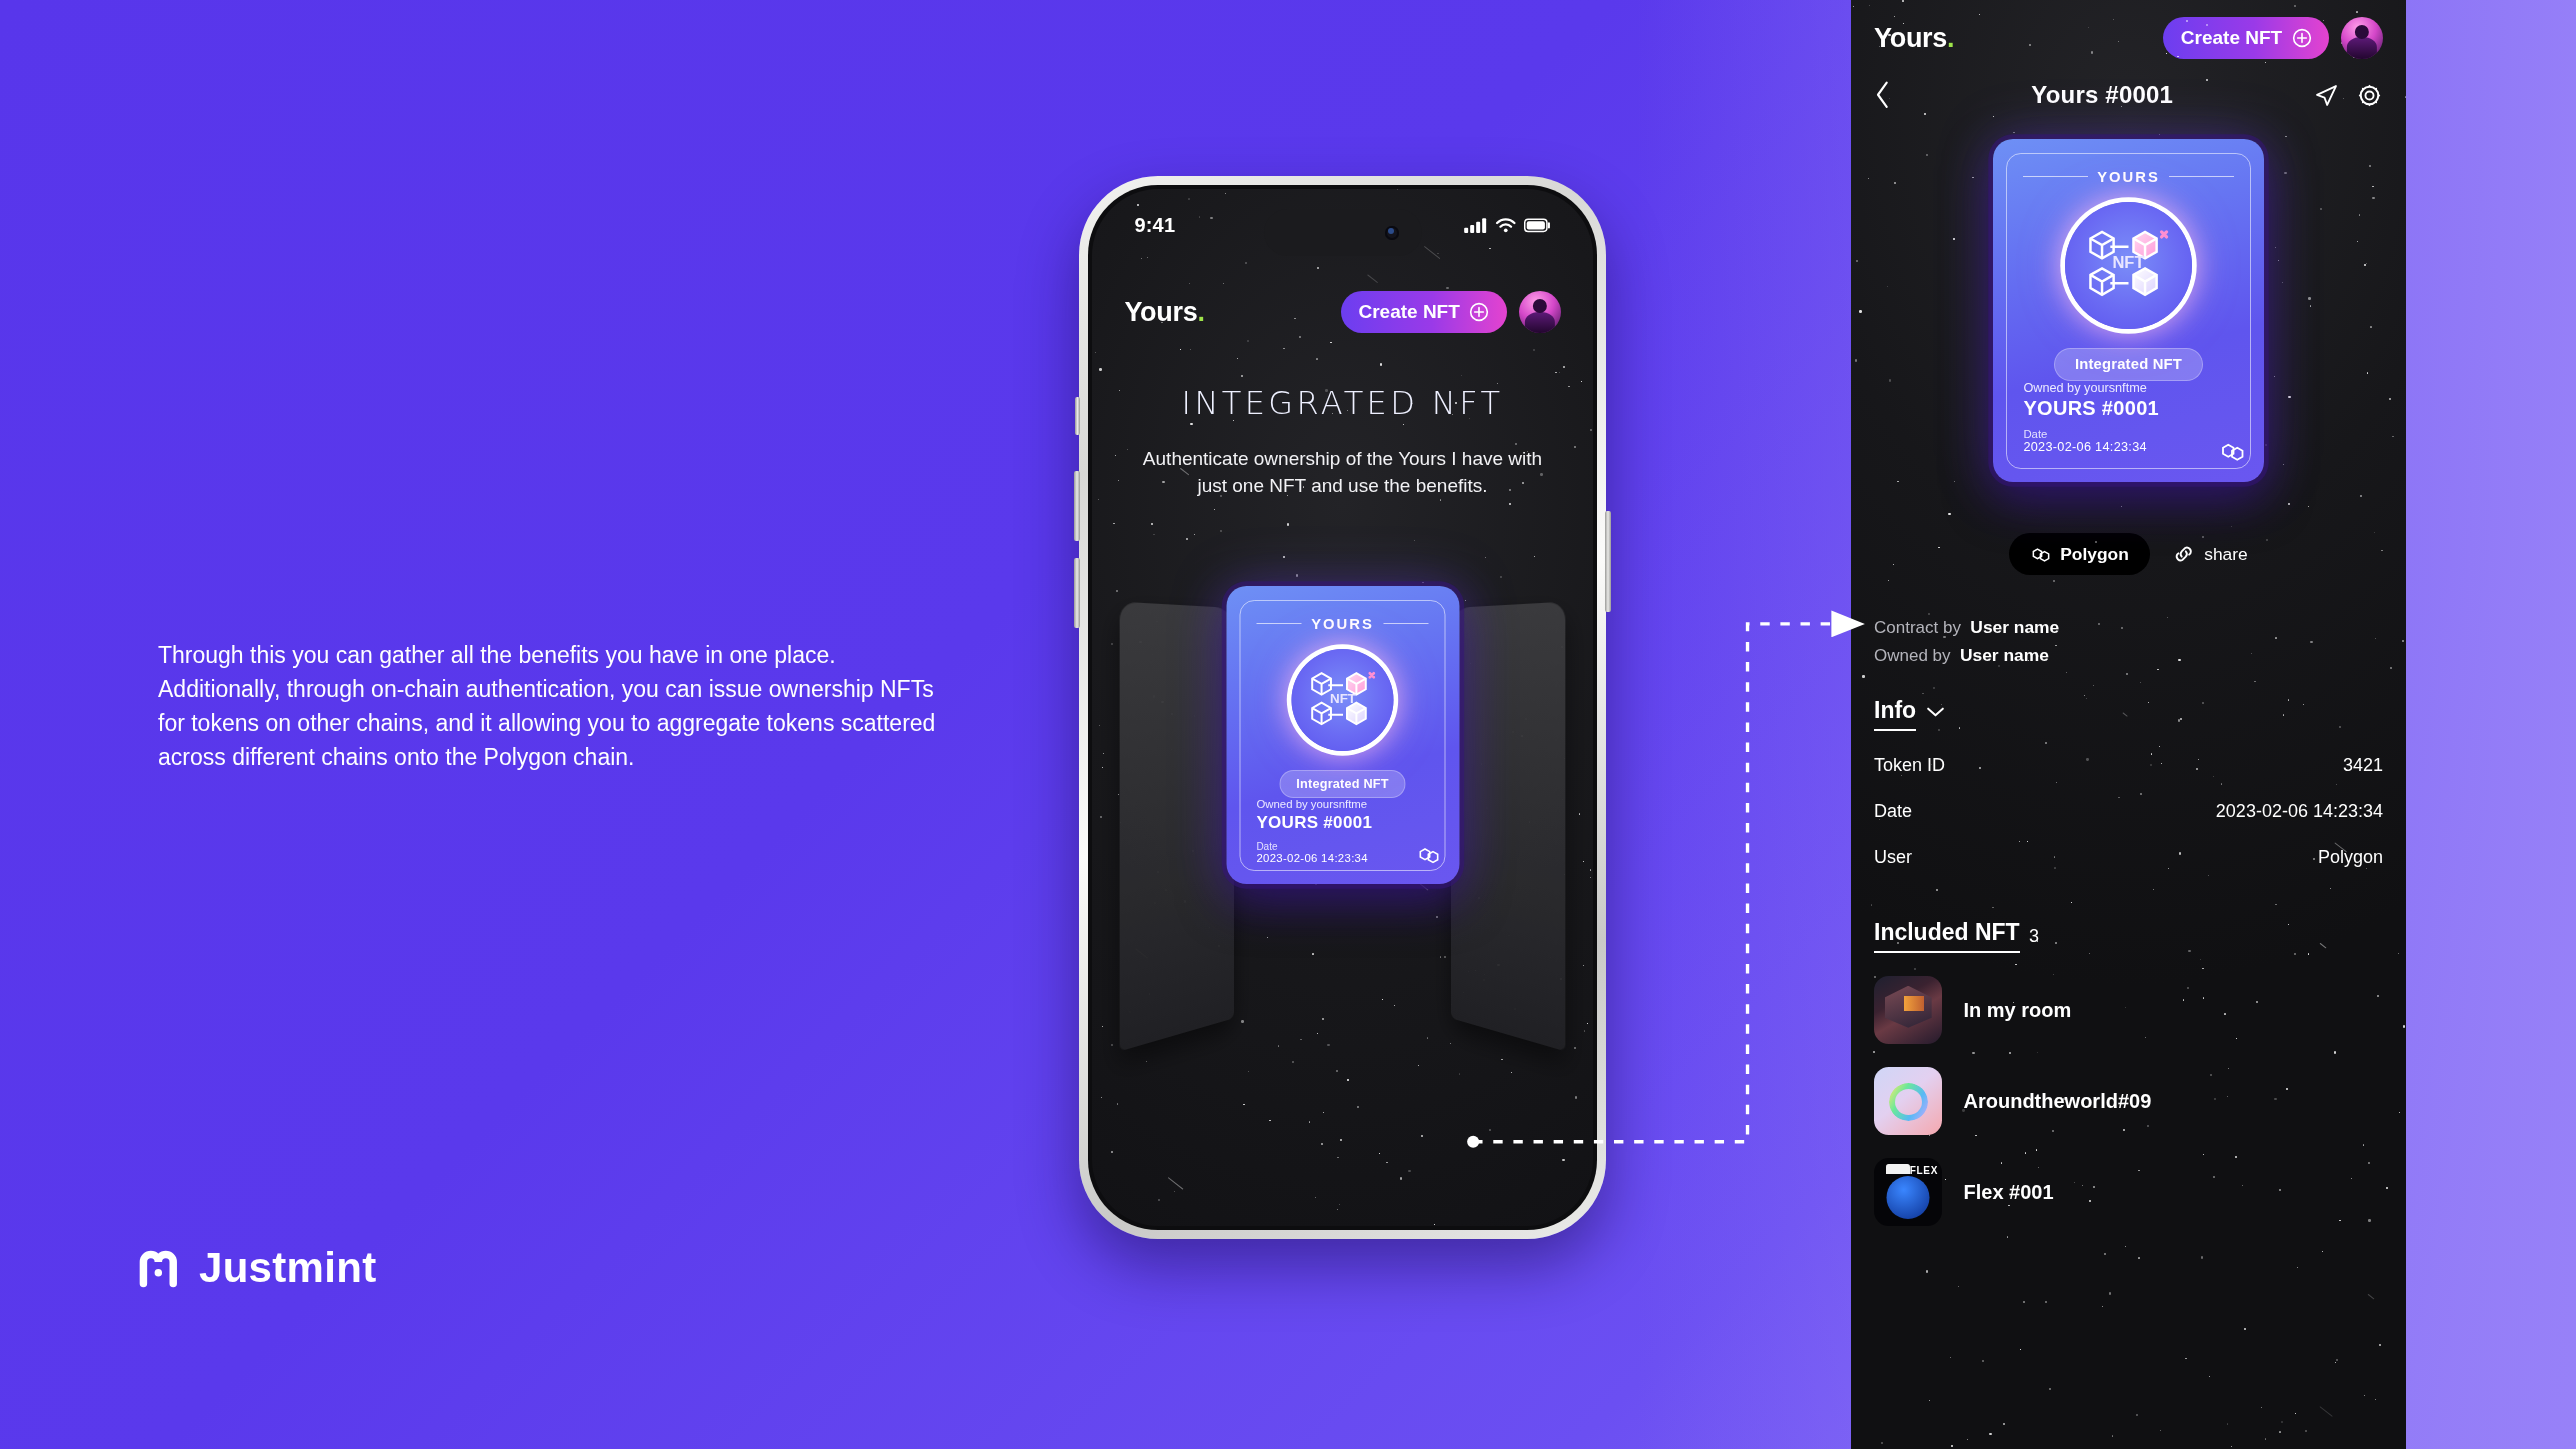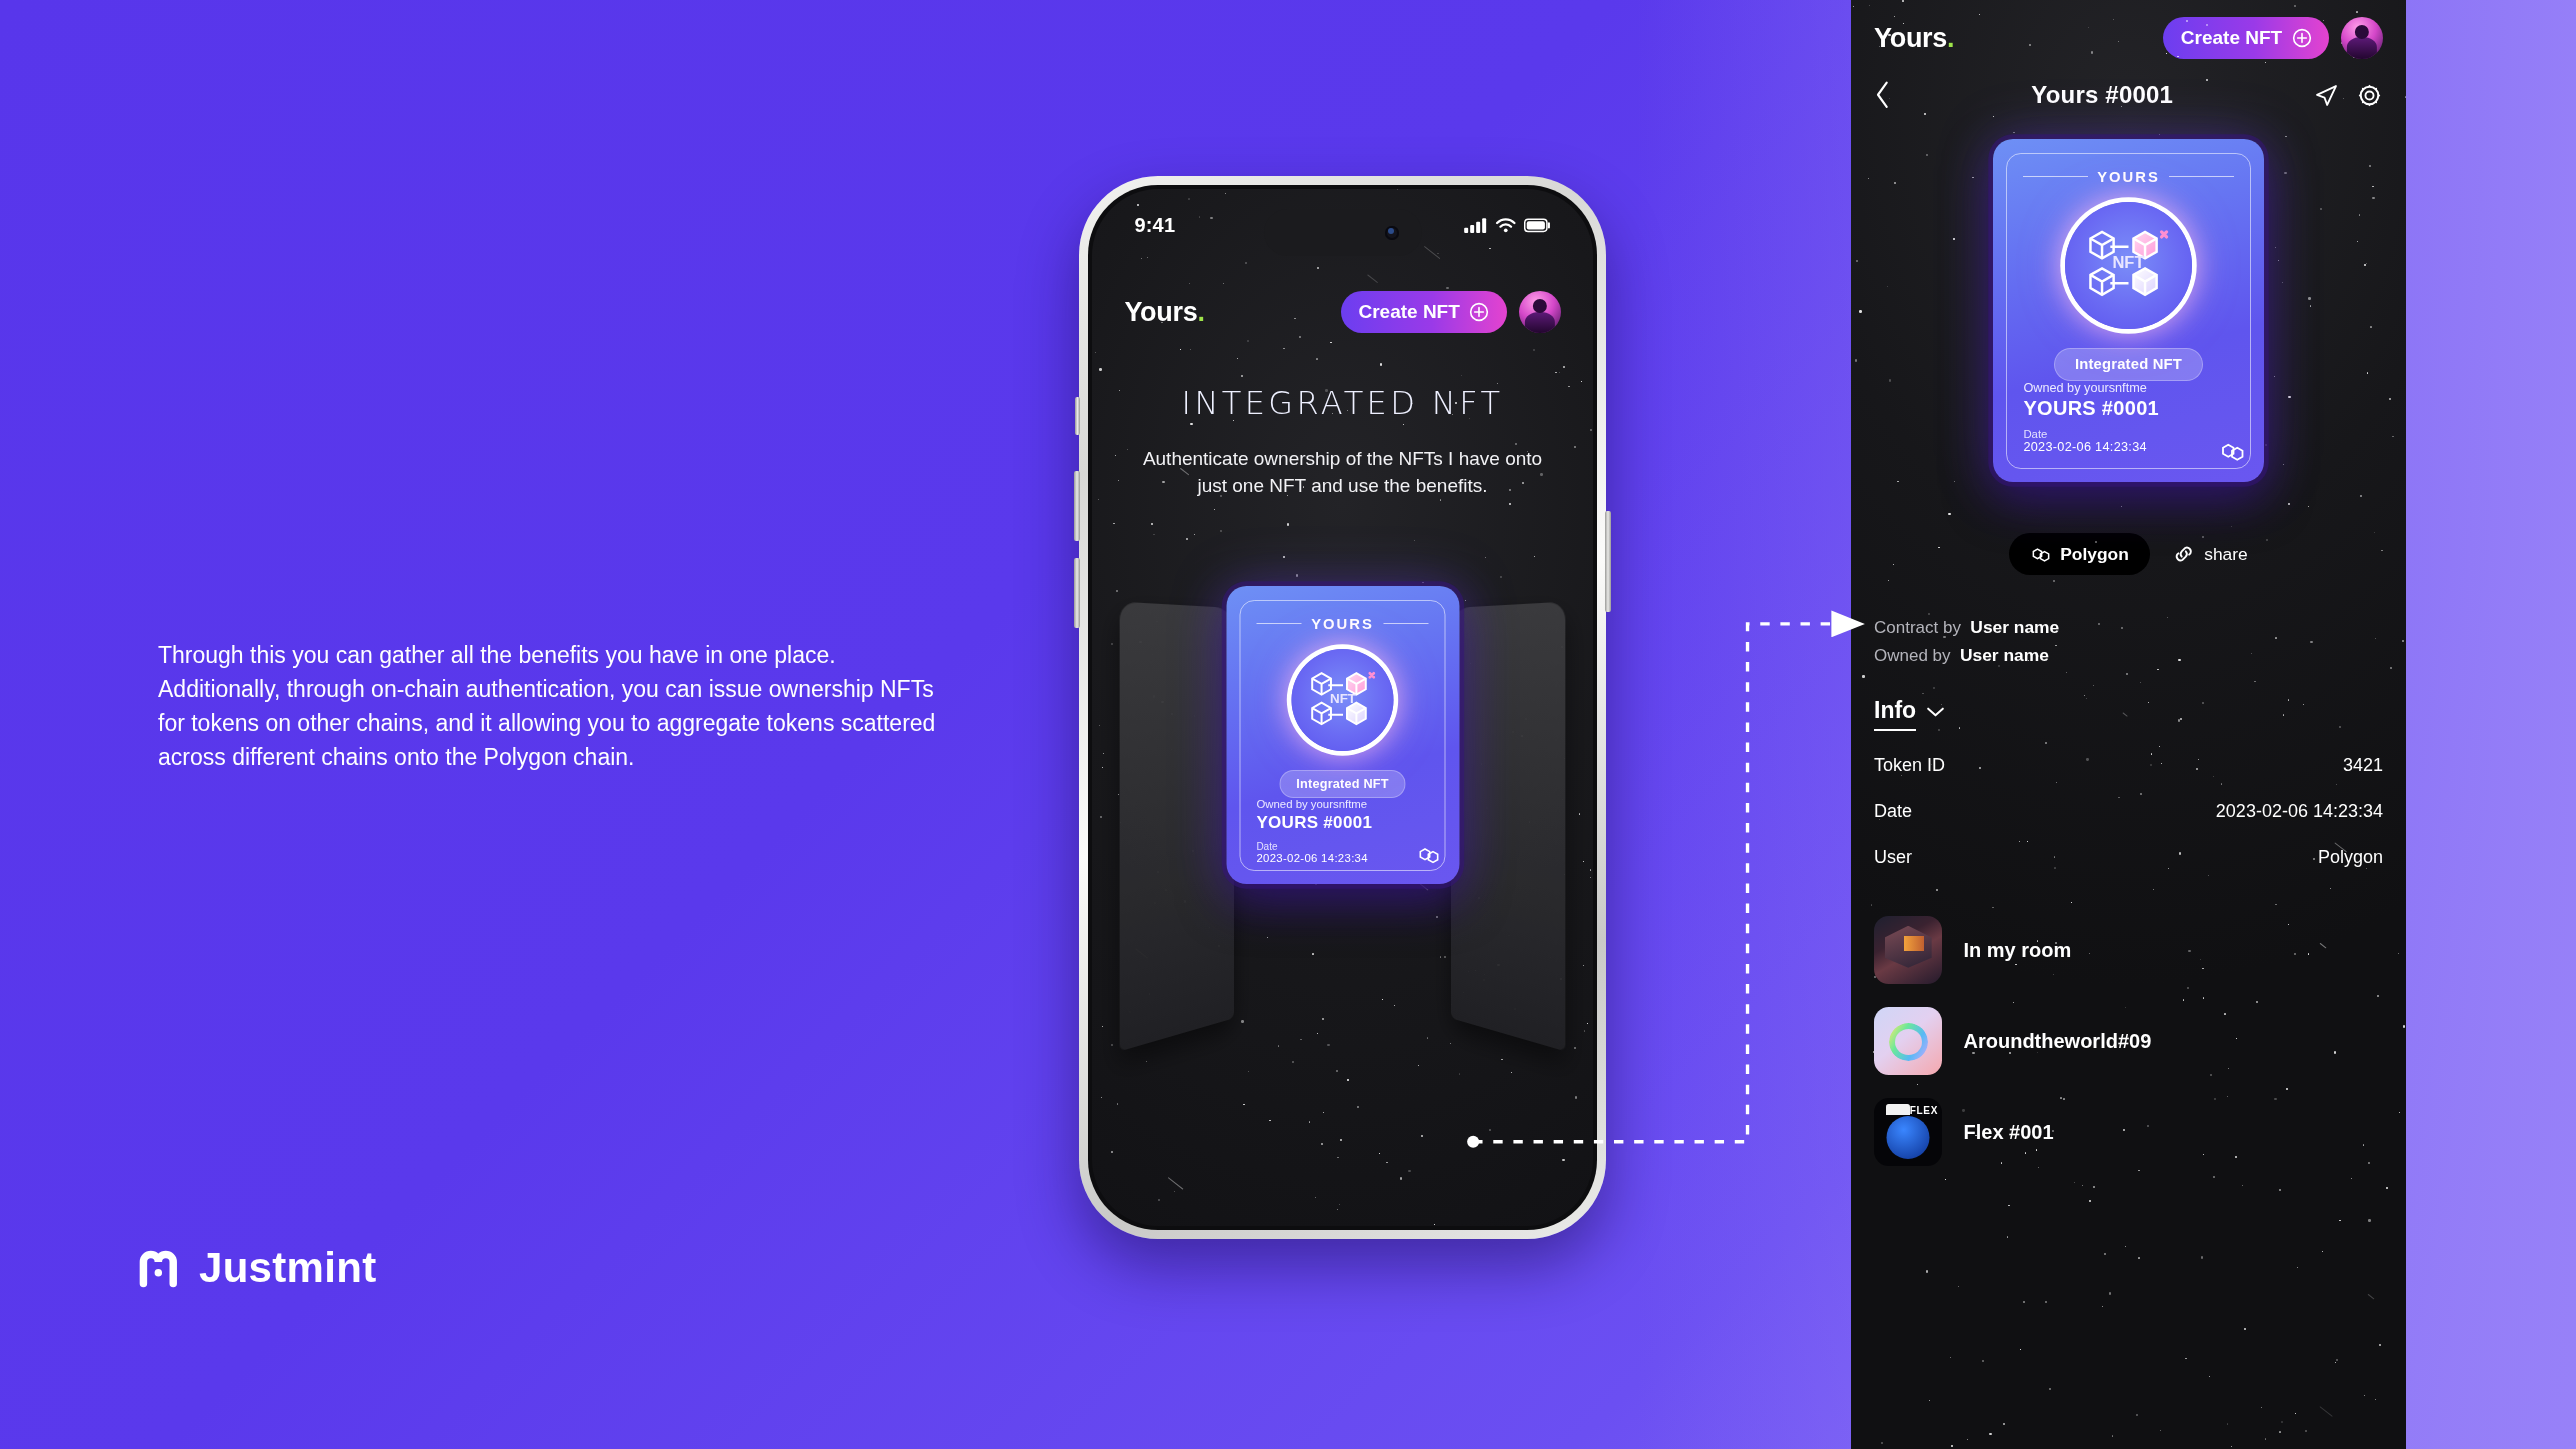--- a/index.html
+++ b/index.html
@@ -455,21 +455,21 @@
               <circle cx="15" cy="15" r="12.5" stroke="#fff" stroke-width="2.4" fill="none"></circle>
               <path d="M15 8.5v13M8.5 15h13" stroke="#fff" stroke-width="2.4" stroke-linecap="round"></path>
             </svg>
           </div>
           <div class="avatar"></div>
         </div>
       </div>
 
       <div id="hero">
         <div id="hero-title">INTEGRATED NFT</div>
-        <div id="hero-sub">Authenticate ownership of the NFTs I have onto just one NFT and use the benefits.</div>
+        <div id="hero-sub">Authenticate ownership of the Yours I have with just one NFT and use the benefits.</div>
       </div>
 
       <div class="wing" id="wing-left"></div>
       <div class="wing" id="wing-right"></div>
 
       <div class="nft-card" style="position:absolute;left:50%;top:397px;transform:translateX(-50%);width:233px;height:298px;z-index:4;">
         <div class="nft-inner">
           <div class="nft-top">
             <div class="rule"></div>
             <div class="lbl">YOURS</div>
@@ -974,20 +974,24 @@
     <div class="info-row">
       <span class="info-k">Date</span>
       <span class="info-v">2023-02-06 14:23:34</span>
     </div>
     <div class="info-row">
       <span class="info-k">User</span>
       <span class="info-v">Polygon</span>
     </div>
   </div>
 
+  <div class="sec-head" style="margin-top:25.5px;">
+    <div class="sec-title">Included NFT</div>
+    <div class="sec-count">3</div>
+  </div>
 
   <div id="nft-list">
     <div class="nft-item">
       <div class="nft-thumb" style="background:linear-gradient(150deg,#1e2030 0%,#3a2230 35%,#6a3a44 55%,#241a2c 100%);">
         <div style="position:absolute;left:10.7px;top:9.4px;width:47px;height:42px;
                     background:linear-gradient(160deg,#7b4b55,#2b2235);
                     clip-path:polygon(50% 0,100% 28%,100% 76%,50% 100%,0 76%,0 28%);"></div>
         <div style="position:absolute;left:29.5px;top:20px;width:20px;height:14.8px;
                     background:linear-gradient(90deg,#f2a23c,#c06030);"></div>
       </div>

